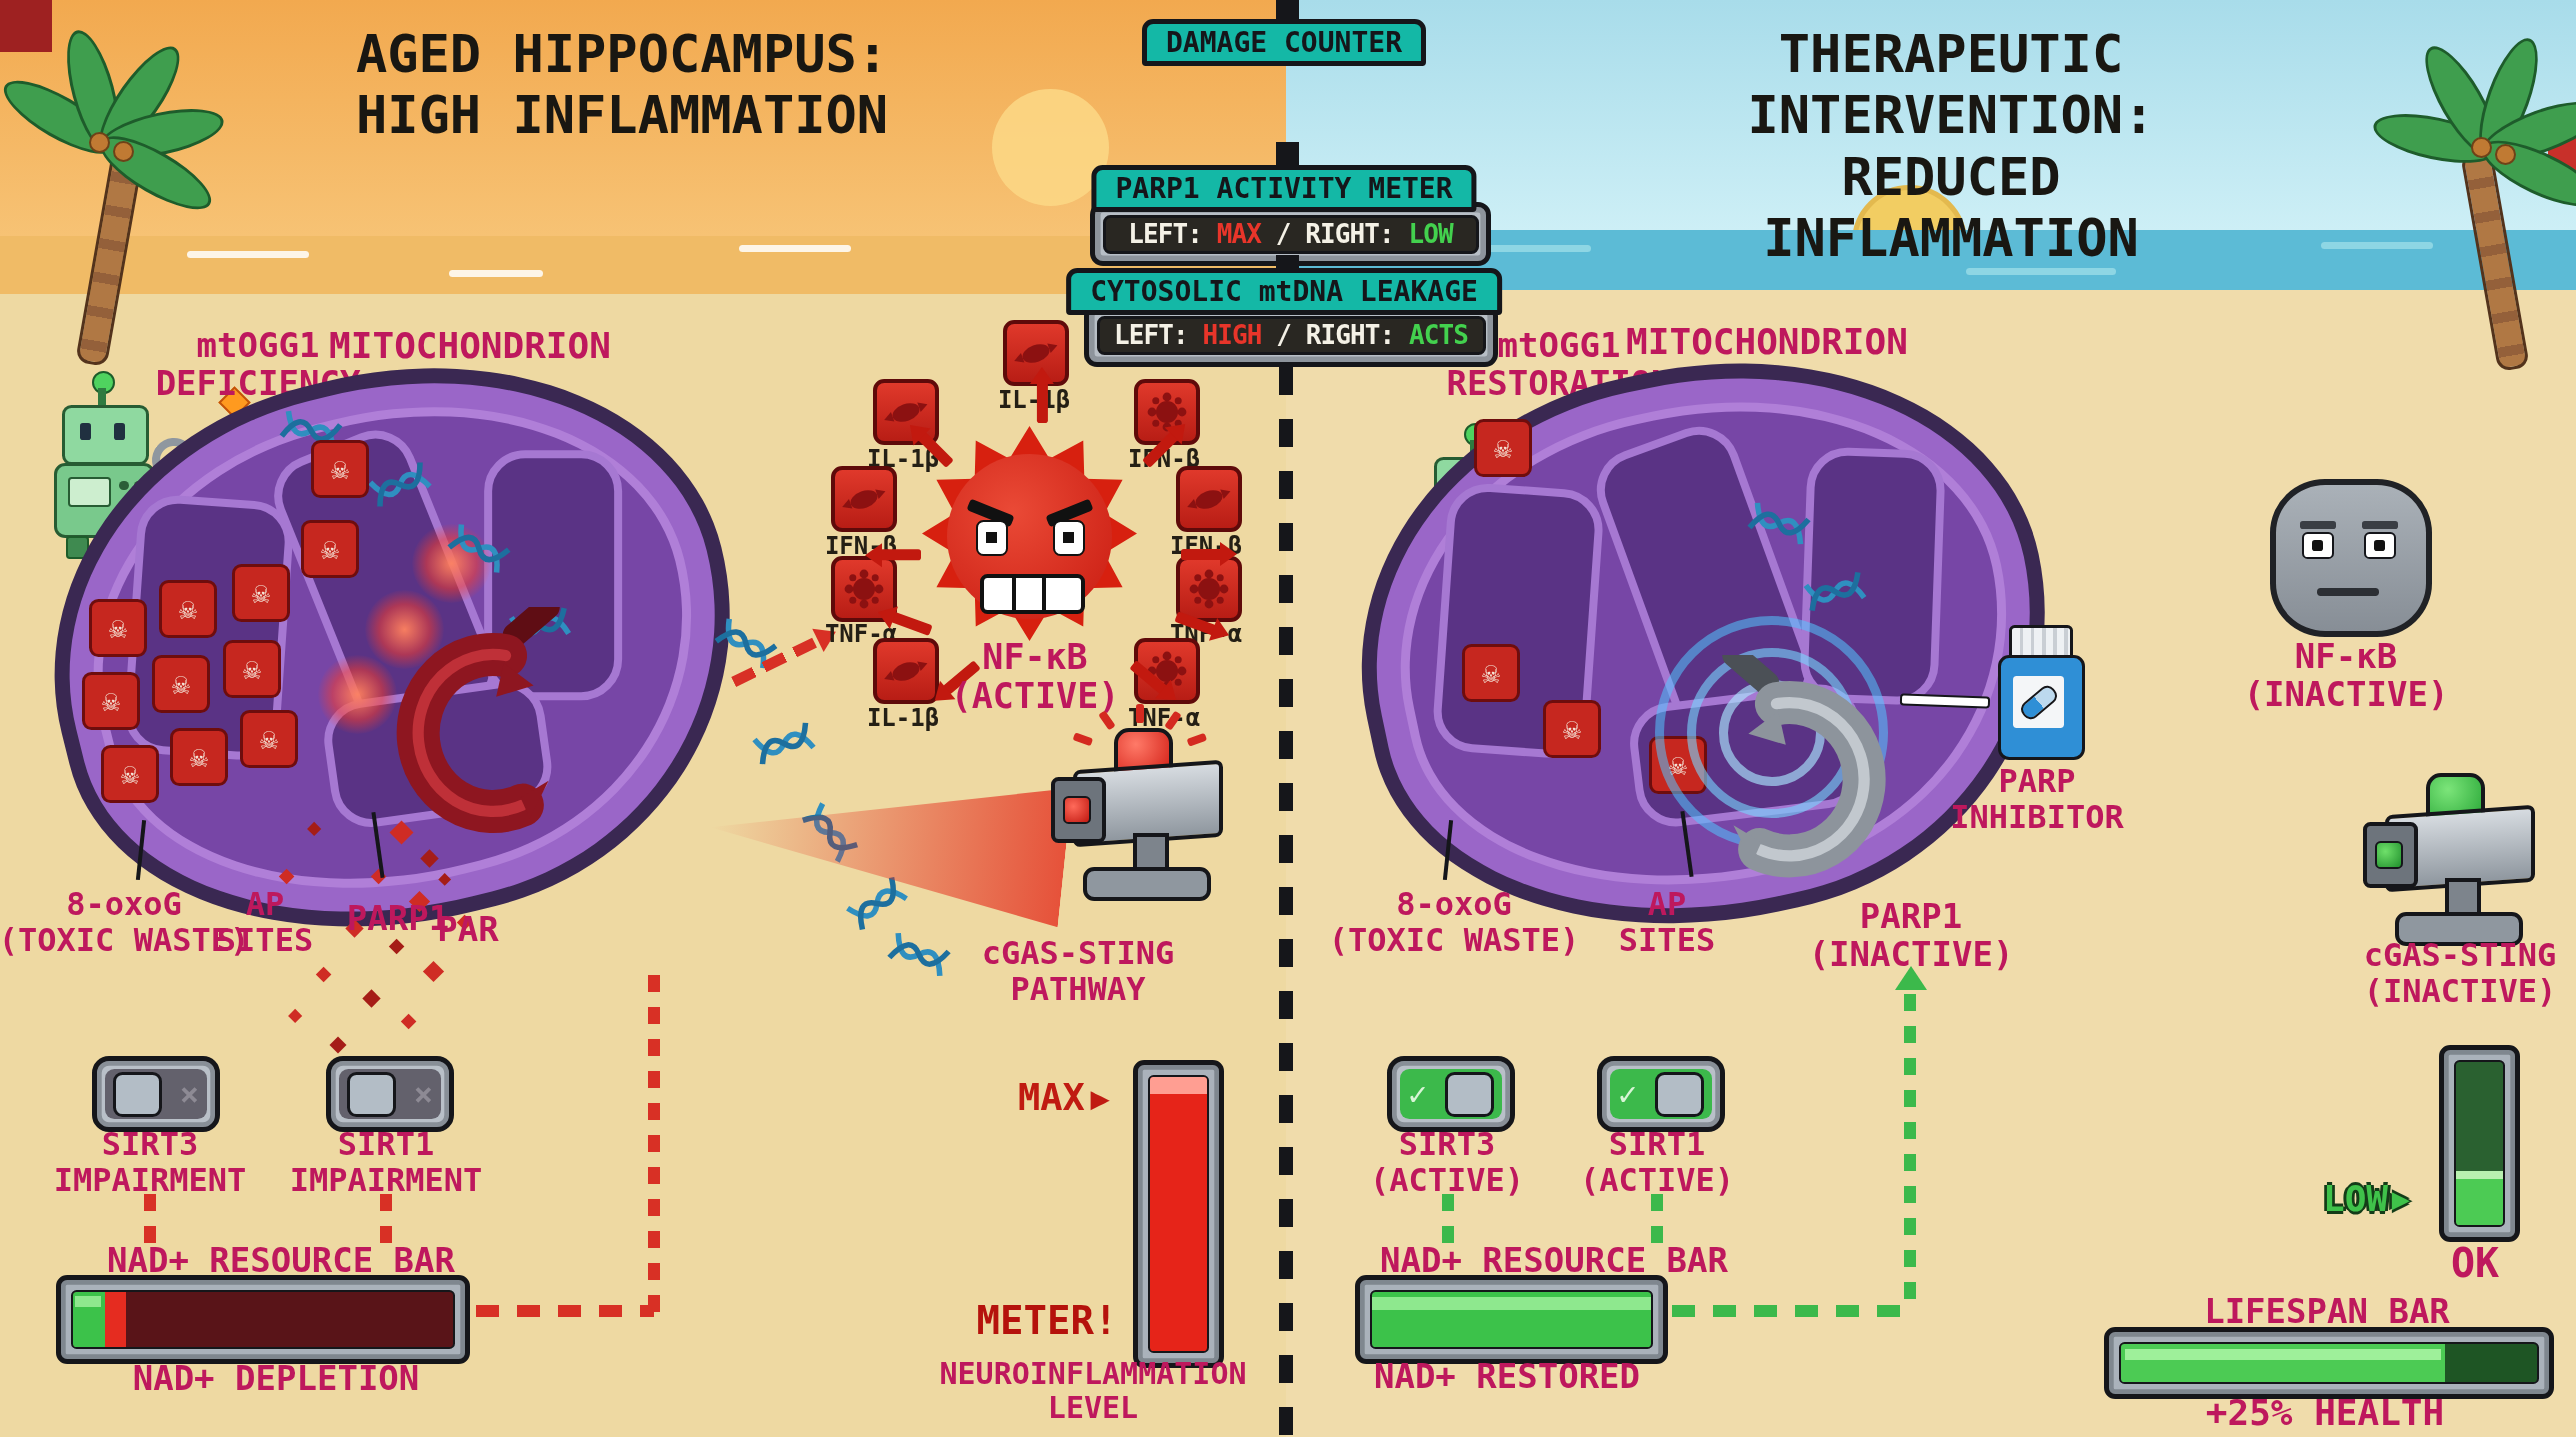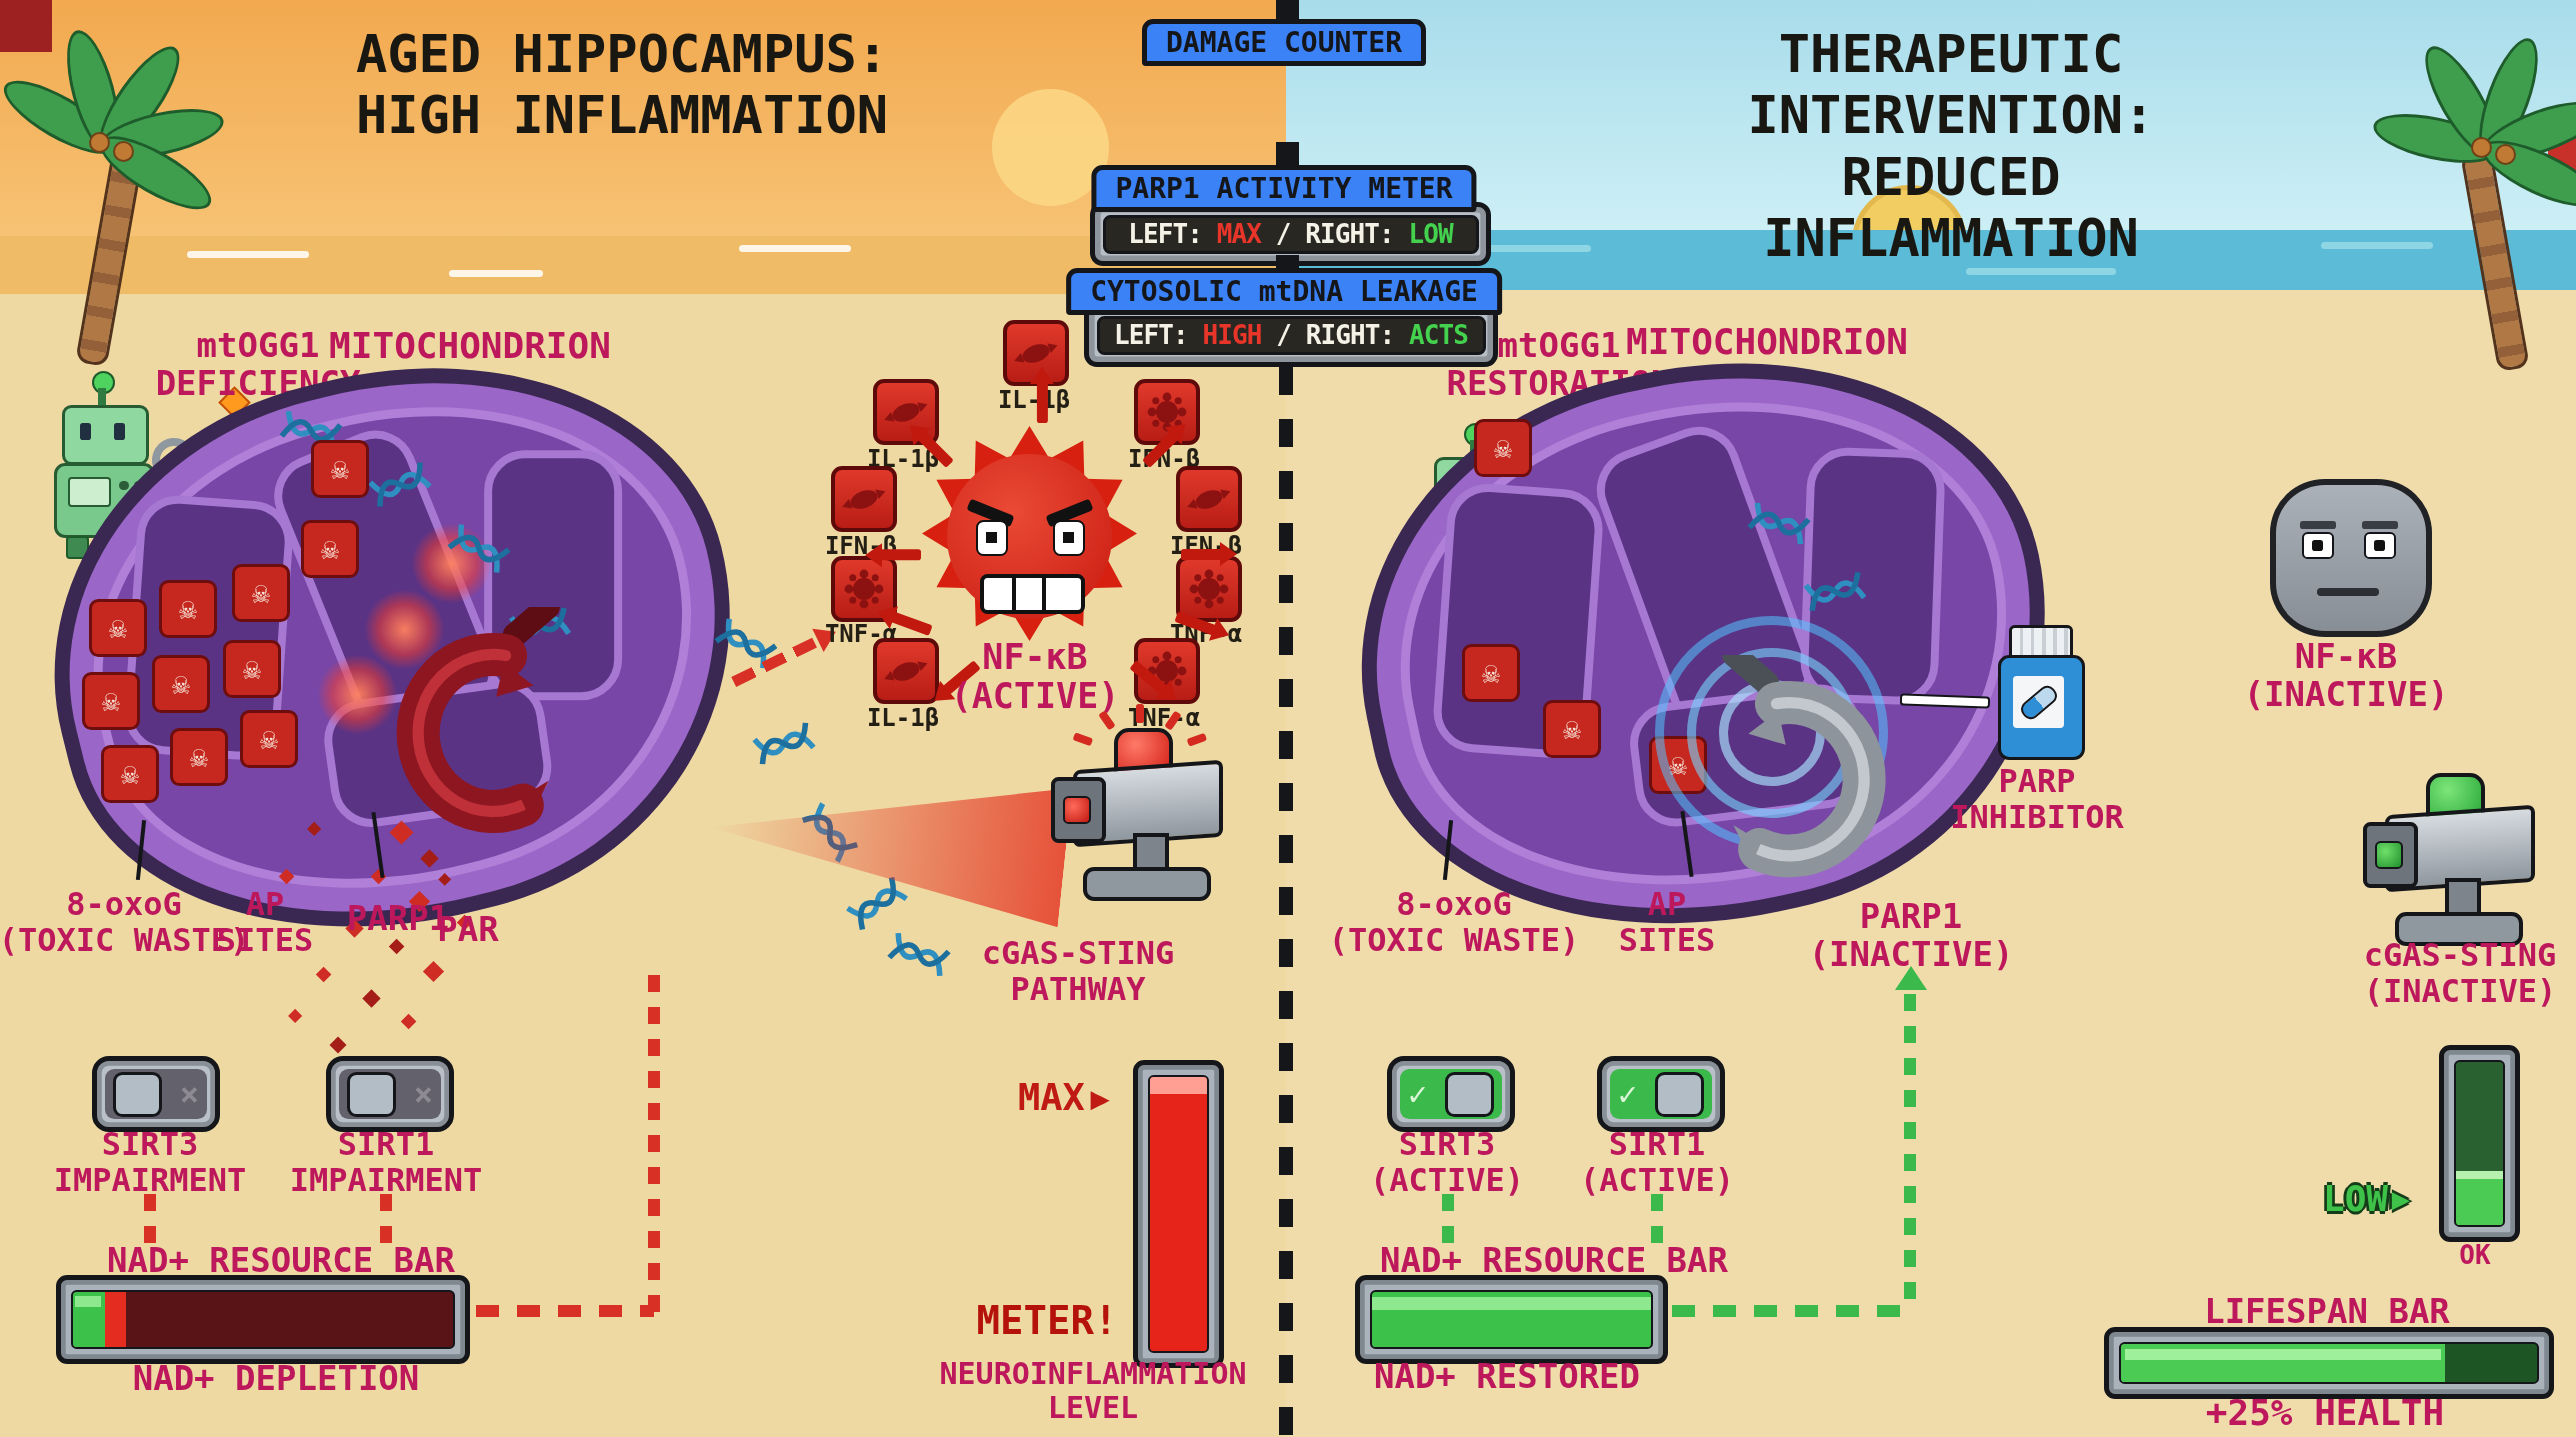--- a/index.html
+++ b/index.html
@@ -6,21 +6,21 @@
   #canvas{position:relative;width:2576px;height:1438px;overflow:hidden;background:#efd9a2;
           font-family:"DejaVu Sans Mono",monospace;font-weight:bold;color:#221f16;}
   .abs{position:absolute;}
   .lbl{position:absolute;transform:translateX(-50%);text-align:center;white-space:pre-line;
        font-weight:bold;color:#be185d;line-height:1.12;}
   
   .hud-frame{position:absolute;background:#b7bec6;border:5.6px solid #15161a;border-radius:13px;
              box-shadow:inset 0 0 0 5.6px #8d949c;}
   .hud-screen{position:absolute;inset:9.4px;background:#292722;border:3.7px solid #15161a;border-radius:7.5px;
               color:#f4f1e6;display:flex;flex-direction:column;align-items:center;justify-content:center;}
-  .hud-tab{position:absolute;transform:translateX(-50%);background:#3b82f6;border:5.6px solid #15161a;
+  .hud-tab{position:absolute;transform:translateX(-50%);background:#14b8a6;border:5.6px solid #15161a;
            border-radius:11.2px 11.2px 3.7px 3.7px;padding:1.9px 19px;font-size:28px;color:#15161a;white-space:nowrap;z-index:6;}
   .hud-row{font-size:26px;letter-spacing:-0.9px;white-space:nowrap;}
   .hud-row .red{color:#e8352a;} .hud-row .grn{color:#43d14e;}
   .stub{position:absolute;width:22.5px;background:#15161a;z-index:5;}
   
   .bar-frame{position:absolute;background:#aab2bb;border:5.6px solid #15161a;border-radius:11.2px;
              box-shadow:inset 0 0 0 4.7px #7f878f;}
   .bar-inner{position:absolute;inset:10.3px;border-radius:5.6px;overflow:hidden;border:2.8px solid #15161a;}
   
   .toggle{position:absolute;width:118px;height:66px;background:#b9c0c8;border:5.6px solid #15161a;border-radius:17px;
@@ -572,21 +572,21 @@
     <div class="bar-inner" style="background:#2a6130;">
       <div style="position:absolute;left:0;bottom:0;width:100%;height:51px;background:#4ccb54;"></div>
       <div style="position:absolute;left:0;bottom:46px;width:100%;height:7.5px;background:#b8f0b0;"></div>
     </div>
   </div>
   <div class="abs" style="left:2323px;top:1178px;font-size:36px;color:#3fc24a;display:flex;align-items:center;gap:3.7px;
        text-shadow:-2.8px 0 #143c18,2.8px 0 #143c18,0 -2.8px #143c18,0 2.8px #143c18;">
     <span>LOW</span>
       <span style="font-size:30px;">▶</span>
   </div>
-  <div class="lbl" style="left:2475px;top:1241px;font-size:26px;">OK</div>
+  <div class="lbl" style="left:2475px;top:1241px;font-size:40px;">OK</div>
 
   <div class="toggle" style="left:1387px;top:1056px;">
     <div class="tg-track tg-on">
         <span class="tg-mark" style="color:#d8f5d6;">✓</span>
         <div class="tg-knob"></div>
       </div>
   </div>
   <div class="toggle" style="left:1597px;top:1056px;">
     <div class="tg-track tg-on">
         <span class="tg-mark" style="color:#d8f5d6;">✓</span>

